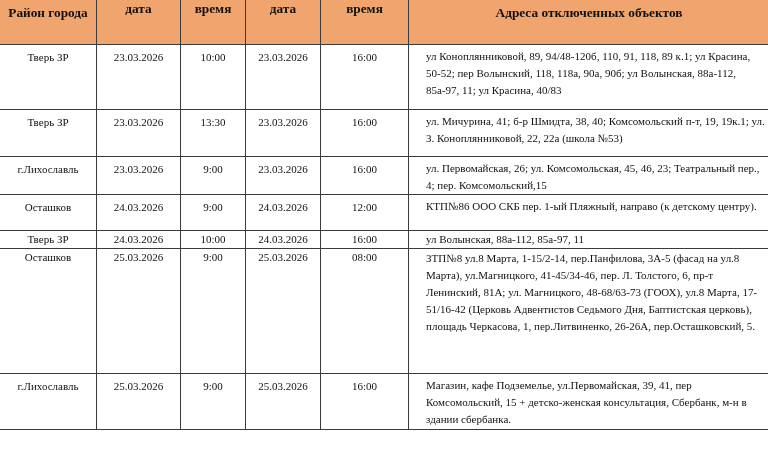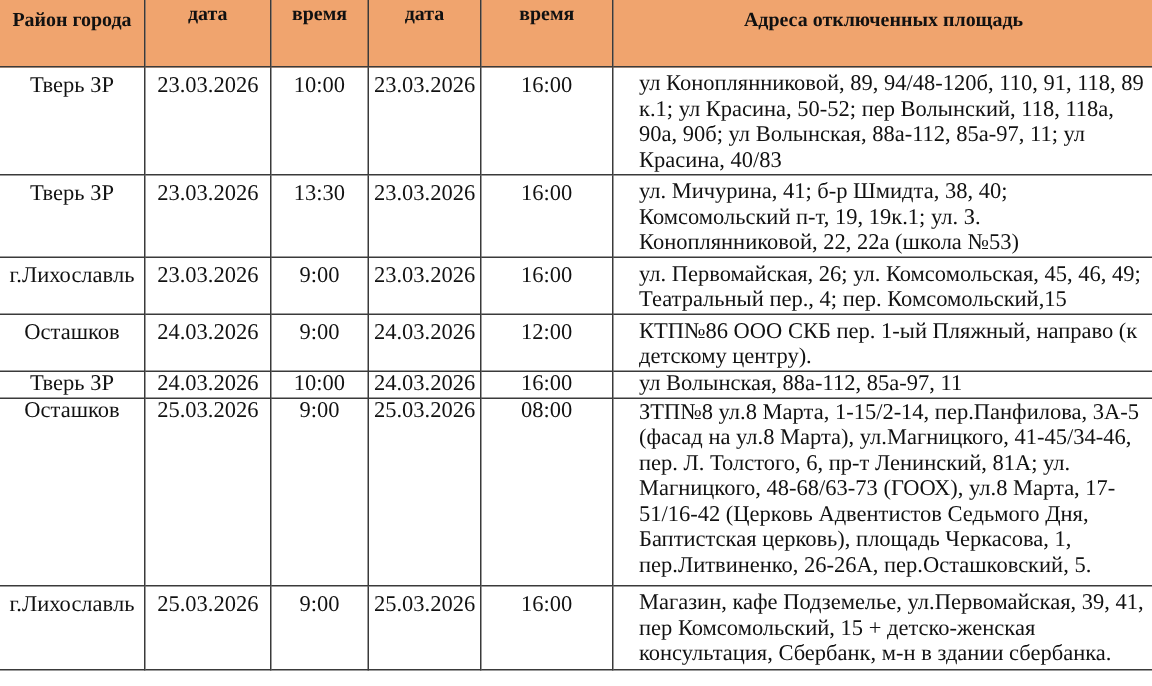--- a/index.html
+++ b/index.html
@@ -1,19 +1,19 @@
 <!DOCTYPE html>
 <html><head>
 <meta charset="utf-8">
 <style>
   html, body { margin: 0; padding: 0; background: #ffffff; }
   body { width: 768px; height: 457px; overflow: hidden; position: relative;
          font-family: "Liberation Serif", "DejaVu Serif", serif; color: #111; }
   table { border-collapse: collapse; table-layout: fixed; width: 770px; position: absolute; left: -1px; top: -1px; }
-  td, th { border: 1px solid #3a3a3a; padding: 0; vertical-align: top; font-size: 15px; line-height: 17px; }
+  td, th { border: 1px solid #3a3a3a; padding: 0; vertical-align: top; font-size: 11px; line-height: 17px; }
   th { background: #F0A46E; font-weight: bold; font-size: 13.3px; }
   th.c-district { text-align: center; padding-top: 4px; }
   th.c-date, th.c-time { text-align: center; vertical-align: top; padding-top: 0; }
   th.c-addr { text-align: center; padding-top: 4px; }
   td.center { text-align: center; padding-top: 4px; }
   td.addr { text-align: left; padding: 3px 2px 0 17px; }
   td.lightborder { border-left-color: #9a9a9a; }
 </style>
 </head>
 <body>
@@ -27,21 +27,21 @@
     <col style="width:88px">
     <col style="width:361px">
   </colgroup>
   <thead>
     <tr style="height:45px">
       <th class="c-district">Район города</th>
       <th class="c-date">дата</th>
       <th class="c-time">время</th>
       <th class="c-date">дата</th>
       <th class="c-time">время</th>
-      <th class="c-addr">Адреса отключенных площадь</th>
+      <th class="c-addr">Адреса отключенных объектов</th>
     </tr>
   </thead>
   <tbody>
     <tr style="height:65px">
       <td class="center">Тверь ЗР</td>
       <td class="center">23.03.2026</td>
       <td class="center">10:00</td>
       <td class="center lightborder">23.03.2026</td>
       <td class="center">16:00</td>
       <td class="addr">ул Коноплянниковой, 89, 94/48-120б, 110, 91, 118, 89 к.1; ул Красина, 50-52; пер Волынский, 118, 118а, 90а, 90б; ул Волынская, 88а-112, 85а-97, 11; ул Красина, 40/83</td>
@@ -53,21 +53,21 @@
       <td class="center lightborder">23.03.2026</td>
       <td class="center">16:00</td>
       <td class="addr">ул. Мичурина, 41; б-р Шмидта, 38, 40; Комсомольский п-т, 19, 19к.1; ул. З. Коноплянниковой, 22, 22а (школа №53)</td>
     </tr>
     <tr style="height:35px">
       <td class="center">г.Лихославль</td>
       <td class="center">23.03.2026</td>
       <td class="center">9:00</td>
       <td class="center lightborder">23.03.2026</td>
       <td class="center">16:00</td>
-      <td class="addr">ул. Первомайская, 26; ул. Комсомольская, 45, 46, 49; Театральный пер., 4; пер. Комсомольский,15</td>
+      <td class="addr">ул. Первомайская, 26; ул. Комсомольская, 45, 46, 23; Театральный пер., 4; пер. Комсомольский,15</td>
     </tr>
     <tr style="height:36px">
       <td class="center">Осташков</td>
       <td class="center">24.03.2026</td>
       <td class="center">9:00</td>
       <td class="center lightborder">24.03.2026</td>
       <td class="center">12:00</td>
       <td class="addr">КТП№86 ООО СКБ  пер. 1-ый Пляжный, направо (к детскому центру).</td>
     </tr>
     <tr style="height:18px">

